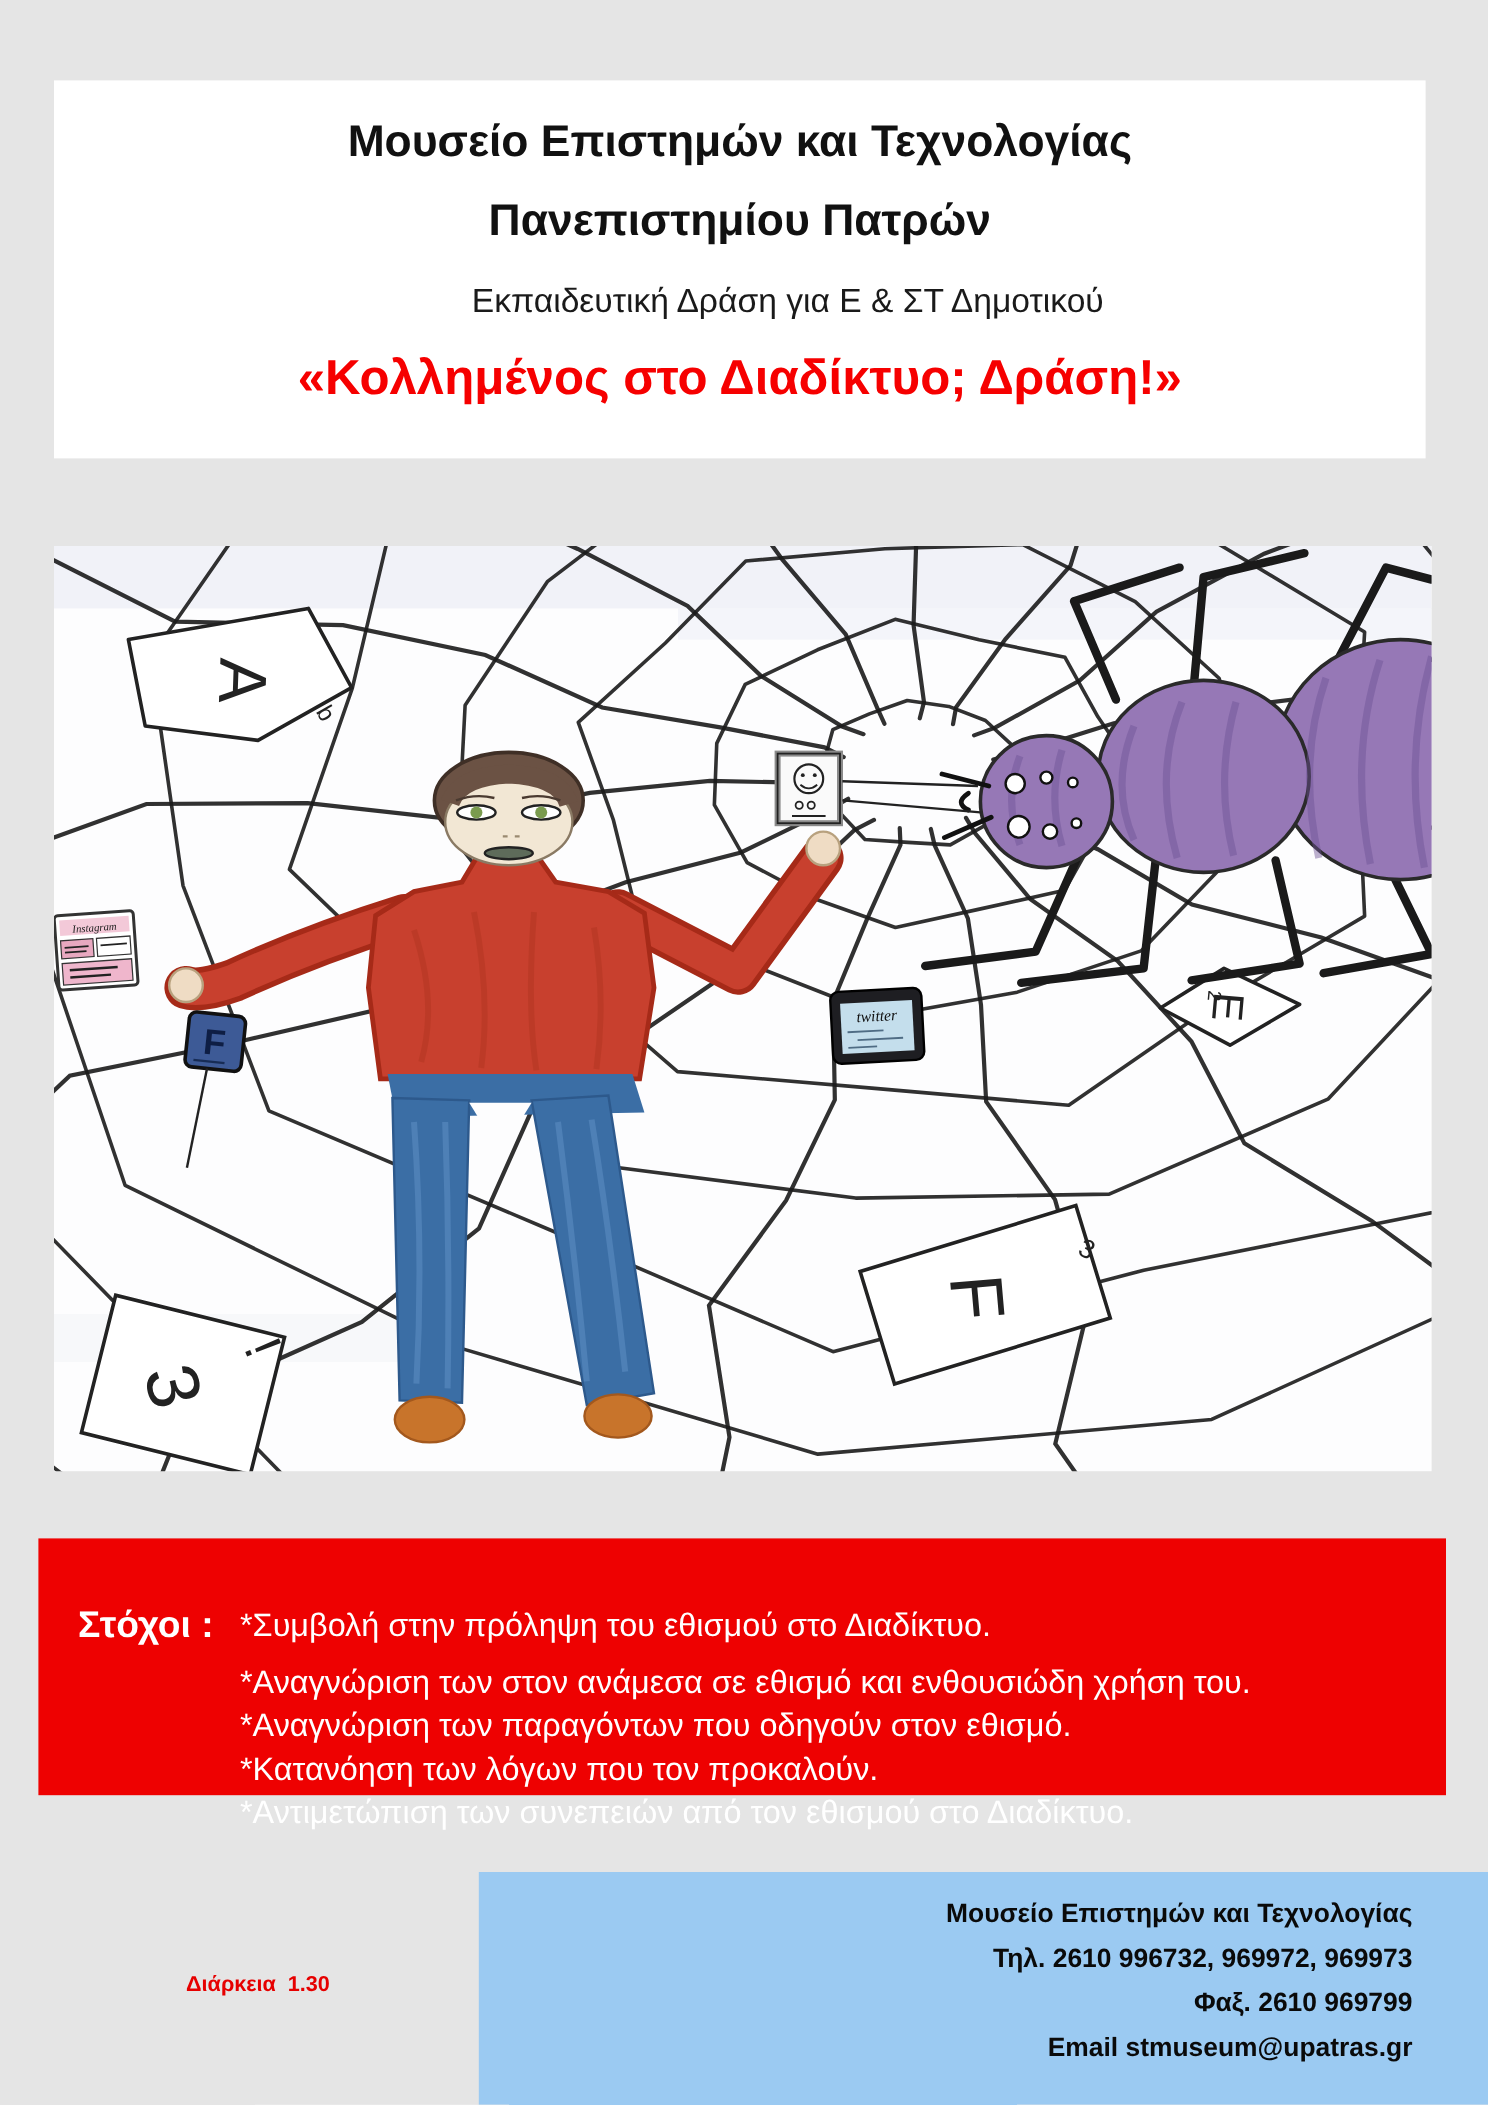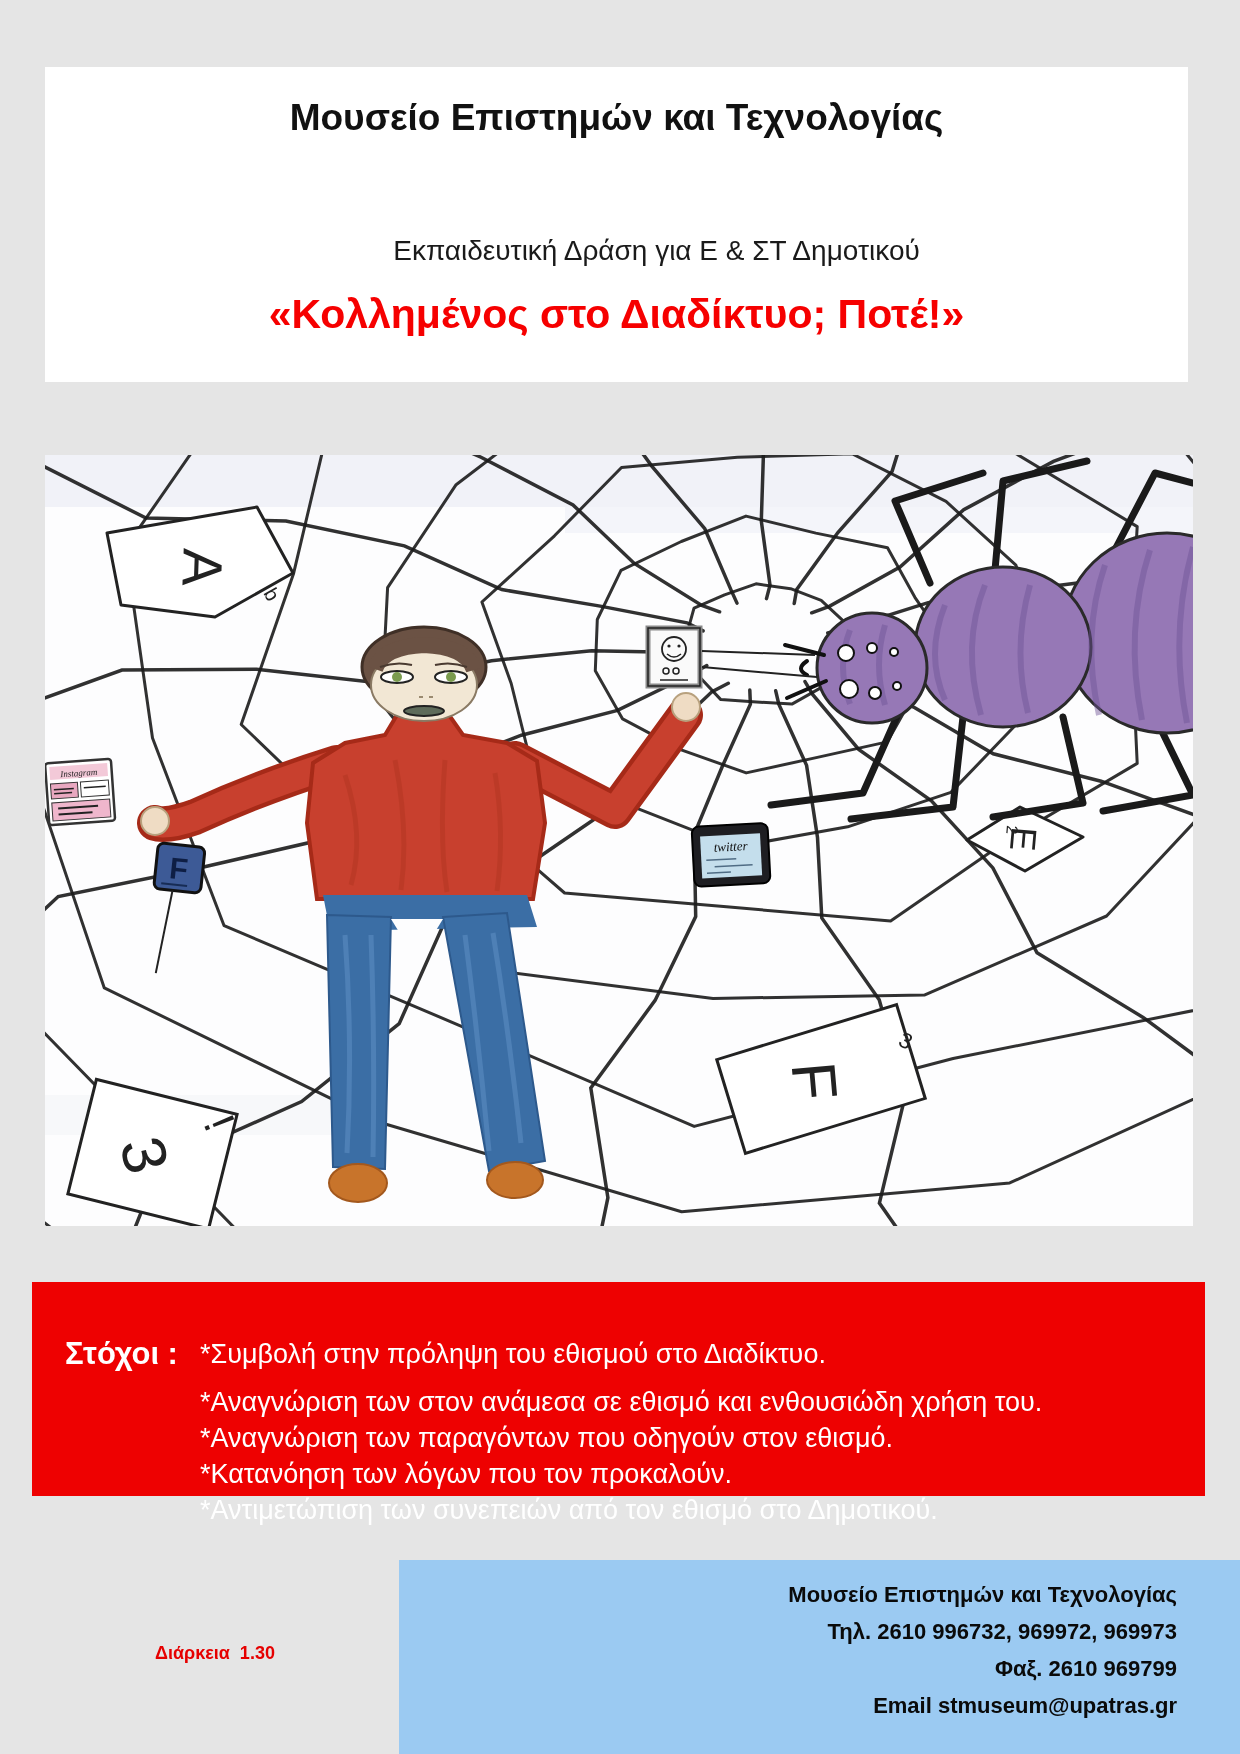--- a/index.html
+++ b/index.html
@@ -28,22 +28,23 @@
   .duration{position:absolute;left:100px;top:1643px;width:230px;text-align:center;
             font-size:18px;font-weight:bold;color:#E60000;white-space:pre;}
 </style>
 </head>
 <body>
 
 <div class="page">
 
   <div class="white-box">
     <div class="hline h1a">Μουσείο Επιστημών και Τεχνολογίας</div>
+    <div class="hline h1b">Πανεπιστημίου Πατρών</div>
     <div class="hline hsub">Εκπαιδευτική Δράση για Ε &amp; ΣΤ Δημοτικού</div>
-    <div class="hline hslogan">«Κολλημένος στο Διαδίκτυο; Ποτέ!»</div>
+    <div class="hline hslogan">«Κολλημένος στο Διαδίκτυο; Δράση!»</div>
   </div>
 
   <div class="drawing">
     <svg width="1148" height="771" viewBox="0 0 1148 771">
 
       <g>
         <rect x="0" y="0" width="1148" height="52" fill="#E7EAF2" opacity="0.55"></rect>
         <rect x="520" y="52" width="628" height="26" fill="#ECEEF5" opacity="0.5"></rect>
         <rect x="0" y="640" width="320" height="40" fill="#EEF0F6" opacity="0.4"></rect>
       </g>
@@ -231,21 +232,21 @@
       </g>
     </svg>
   </div>
 
   <div class="red-box">
     <div class="goals-head">Στόχοι :</div>
     <div class="goal g0">*Συμβολή στην πρόληψη του εθισμού στο Διαδίκτυο.</div>
     <div class="goal g1">*Αναγνώριση των στον ανάμεσα σε εθισμό και ενθουσιώδη χρήση του.</div>
     <div class="goal g3">*Κατανόηση των λόγων που τον προκαλούν.</div>
     <div class="goal g2">*Αναγνώριση των παραγόντων που οδηγούν στον εθισμό.</div>
-    <div class="goal g4">*Αντιμετώπιση των συνεπειών από τον εθισμό στο Δημοτικού.</div>
+    <div class="goal g4">*Αντιμετώπιση των συνεπειών από τον εθισμού στο Διαδίκτυο.</div>
   </div>
 
   <div class="duration">Διάρκεια  1.30</div>
 
   <div class="blue-box">
     <div class="contact c0">Μουσείο Επιστημών και Τεχνολογίας</div>
     <div class="contact c1">Τηλ. 2610 996732, 969972, 969973</div>
     <div class="contact c2">Φαξ. 2610 969799</div>
     <div class="contact c3">Email stmuseum@upatras.gr</div>
   </div>

